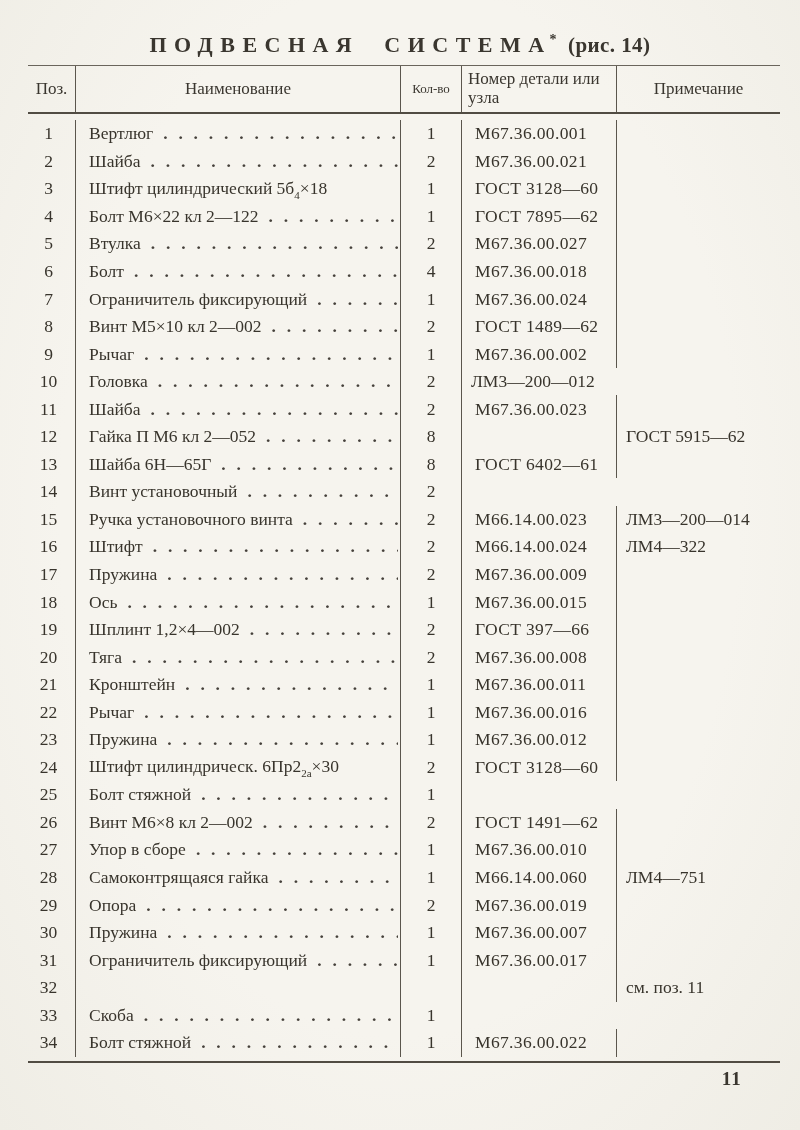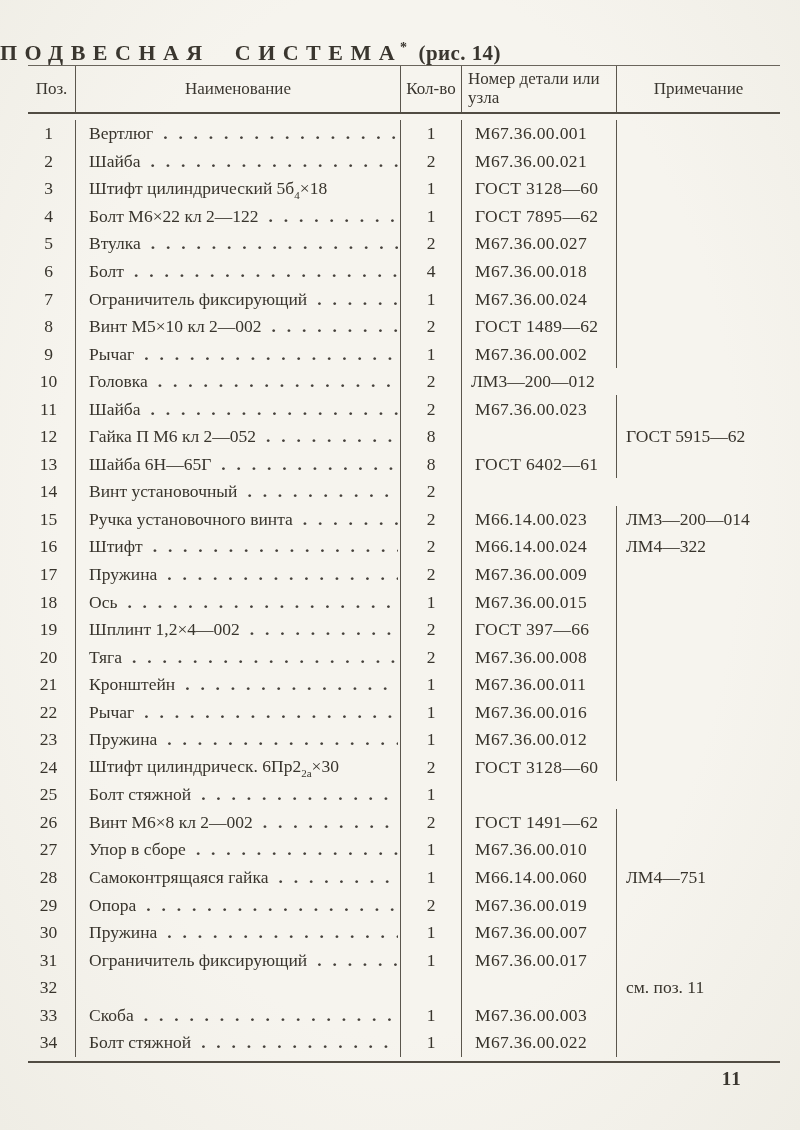--- a/index.html
+++ b/index.html
@@ -12,21 +12,22 @@
     position: relative;
     width: 800px; height: 1130px;
     background: #f4f2ec;
     background-image: radial-gradient(ellipse at 50% 45%, #f6f4ee 60%, #efede5 100%);
     color: #35312a;
     overflow: hidden;
   }
   
   .title-row {
     position: absolute;
-    top: 40px; left: 0; width: 100%;
+    top: 32px; left: 0; width: 100%;
+    text-align: center;
     font-size: 22px;
     font-weight: bold;
     color: #3a362f;
     white-space: nowrap;
   }
   .title-main { letter-spacing: 0.34em; word-spacing: 0.55em; }
   .title-star { font-size: 14px; vertical-align: super; letter-spacing: 0; margin-left: -2px;}
   .title-suffix { letter-spacing: 0.02em; font-weight: bold; margin-left: 6px; font-size: 21px;}
   
   .parts-table {
@@ -40,21 +41,21 @@
     border-top: 1px solid #6a655c;
     border-bottom: 2px solid #514c43;
     height: 46px;
     align-items: center;
     font-size: 17px;
     color: #3a362f;
   }
   .thead .hcell { line-height: 1.1; }
   .h-pos  { border-right: 1px solid #5b564d; height: 100%; display:flex; align-items:center; justify-content:center; }
   .h-name { border-right: 1px solid #5b564d; height: 100%; display:flex; align-items:center; justify-content:center; }
-  .h-qty  { border-right: 1px solid #5b564d; height: 100%; display:flex; align-items:center; justify-content:center; font-size: 17px; }
+  .h-qty  { border-right: 1px solid #5b564d; height: 100%; display:flex; align-items:center; justify-content:center; font-size: 13px; }
   .h-num  { border-right: 1px solid #5b564d; height: 100%; display:flex; align-items:center; justify-content:center; padding: 0 6px; }
   .h-note { height: 100%; display:flex; align-items:center; justify-content:center; }
   .tbody { border-bottom: 2px solid #514c43; padding-top: 6px; padding-bottom: 4px; }
   .trow {
     display: grid;
     grid-template-columns: 48px 325px 61px 155px 1fr;
     height: 27.55px;
     align-items: center;
     font-size: 17.5px;
     color: #38342c;
@@ -420,21 +421,20 @@
           <div class="cell c-num"></div>
           <div class="cell c-note">см. поз. 11</div>
         </div>
         <div class="trow">
           <div class="cell c-pos">33</div>
           <div class="cell c-name">
             <span class="nm"><span>Скоба</span></span>
             <span class="dots">........................................</span>
           </div>
           <div class="cell c-qty">1</div>
-          <div class="cell c-num">М67.36.00.003</div>
           <div class="cell c-note"></div>
         </div>
         <div class="trow">
           <div class="cell c-pos">34</div>
           <div class="cell c-name">
             <span class="nm"><span>Болт стяжной</span></span>
             <span class="dots">........................................</span>
           </div>
           <div class="cell c-qty">1</div>
           <div class="cell c-num">М67.36.00.022</div>

